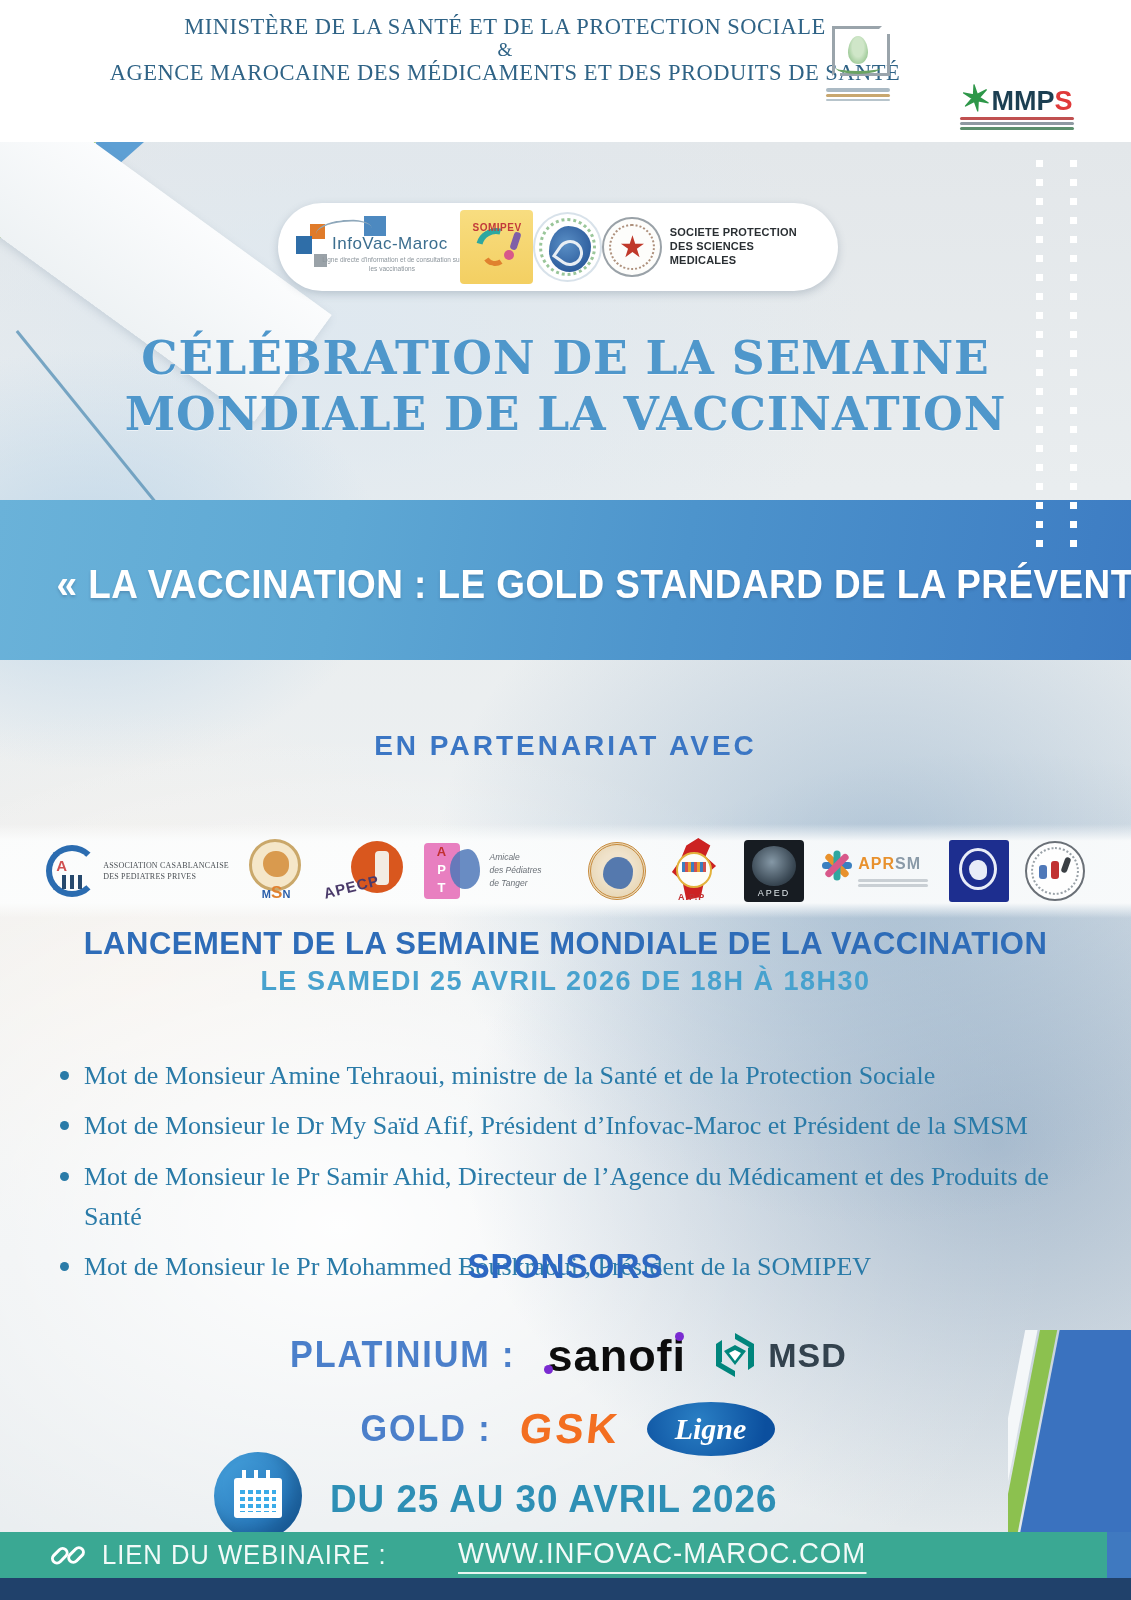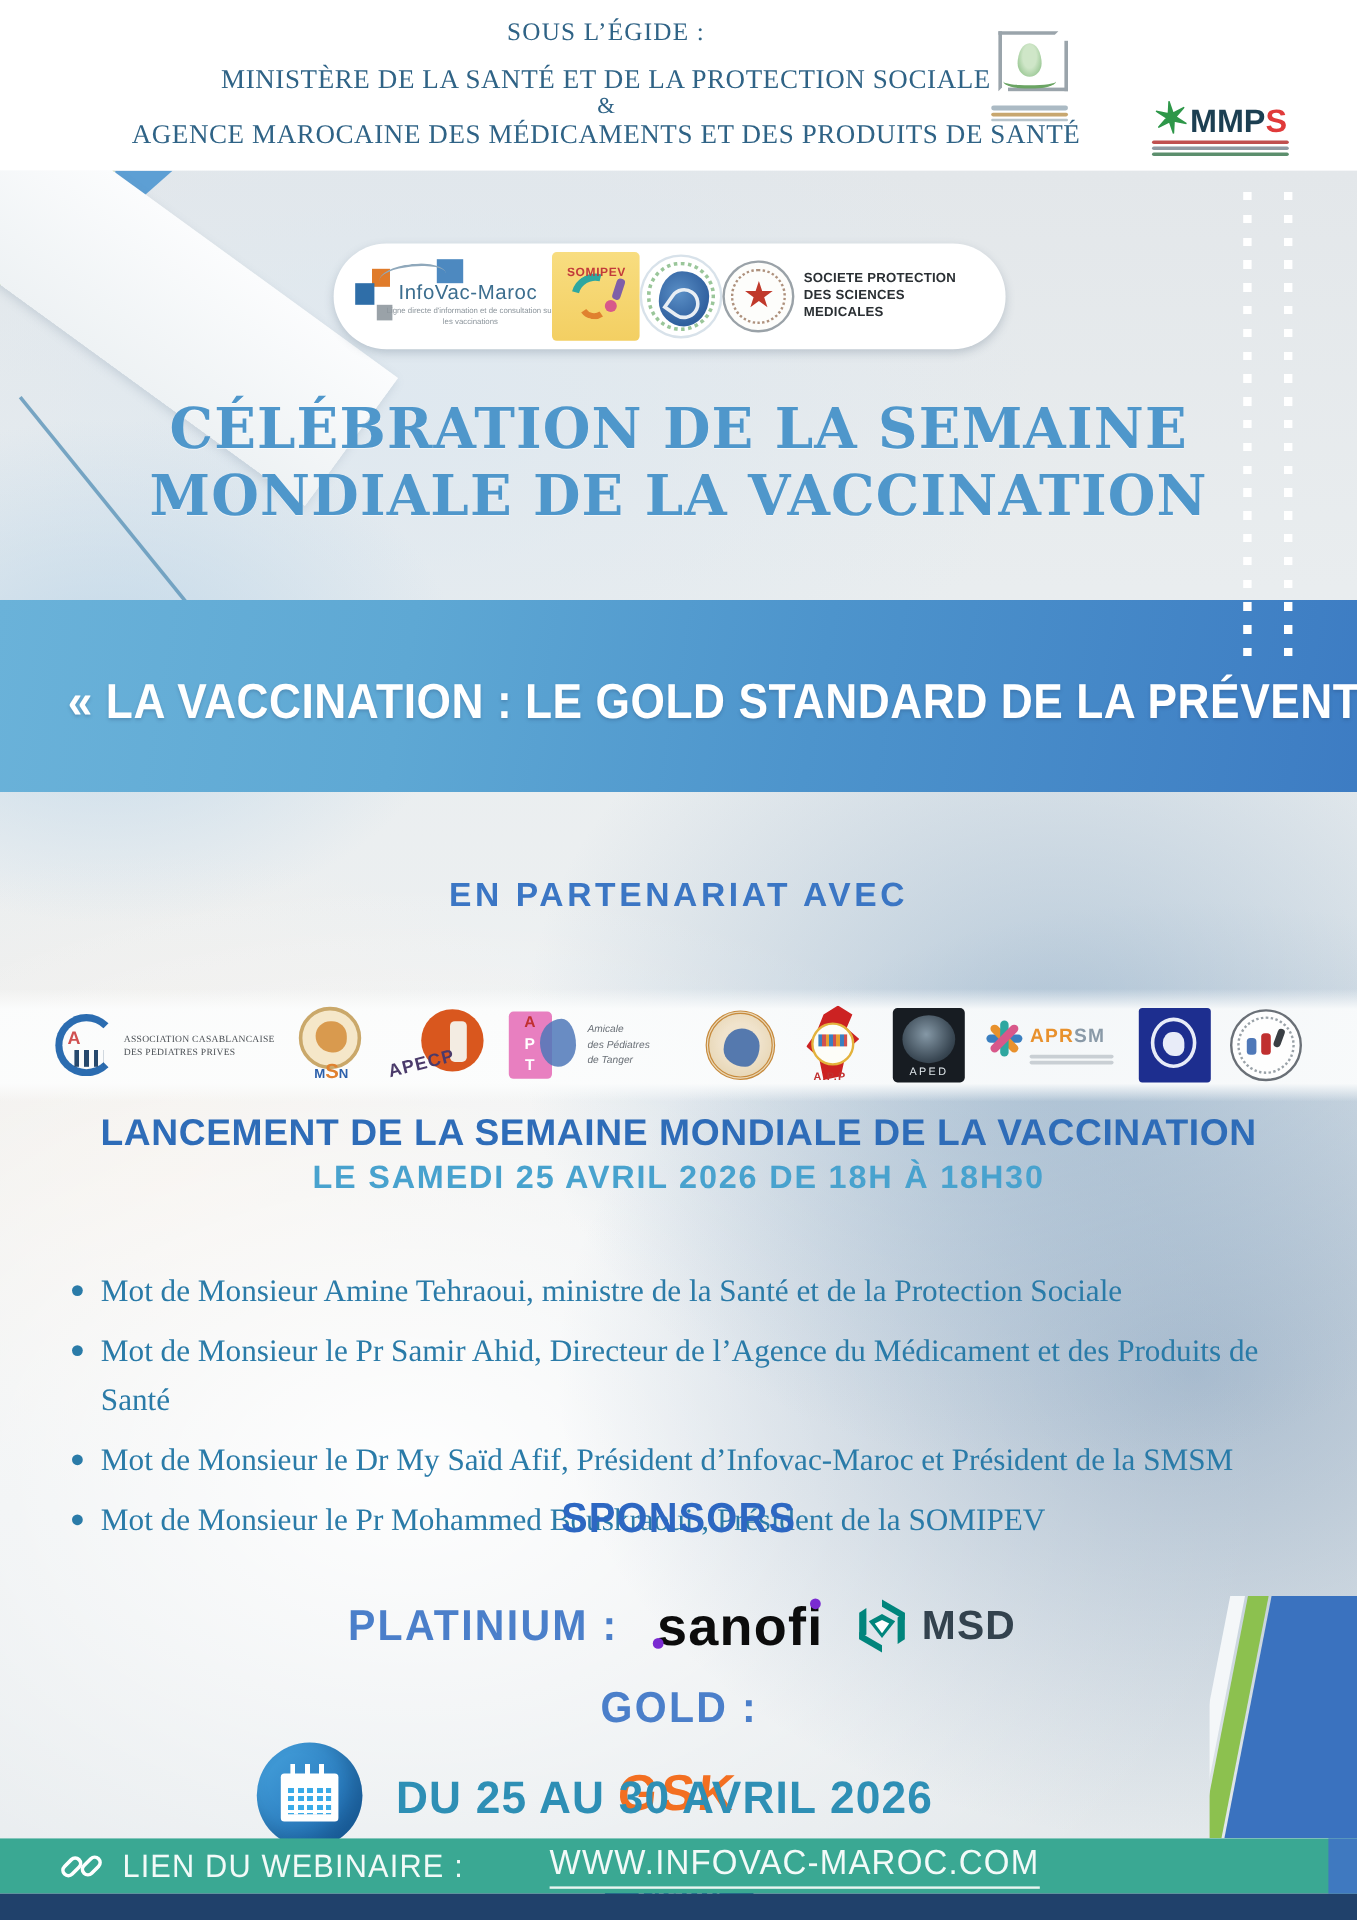--- a/index.html
+++ b/index.html
@@ -167,21 +167,21 @@
   .agenda { position:absolute; top:1056px; left:58px; width:1012px; z-index:3; }
   .agenda-item { position:relative; padding-left:26px; margin-bottom:10px;
     font-family:"Liberation Serif", serif; font-size:26px; color:#2a7ba8; line-height:1.55; }
   .agenda-item::before { content:""; position:absolute; left:2px; top:15px; width:9px; height:9px; border-radius:50%; background:#2a7ba8; }
 
   
   .sponsors-head { position:absolute; top:1246px; left:0; width:1131px; text-align:center; z-index:3;
     color:#2d67c2; font-weight:bold; font-size:35px; letter-spacing:1px; transform:scaleX(.95); }
   .sprow { position:absolute; left:0; width:1131px; display:flex; align-items:center; justify-content:center; gap:26px; z-index:3; }
   .sprow1 { top:1332px; }
-  .sprow2 { top:1402px;flex-direction:column; }
+  .sprow2 { top:1402px; }
   .sp-label { color:#4b7fca; font-weight:bold; font-size:36px; letter-spacing:2px; transform:scaleX(.95); }
   .sanofi { position:relative; color:#0c0c0c; font-weight:bold; font-size:45px; letter-spacing:1px; line-height:1; }
   .sanofi .pdot1 { position:absolute; left:-4px; bottom:4px; width:9px; height:9px; border-radius:50%; background:#7a2bd1; }
   .sanofi .pdot2 { position:absolute; right:2px; top:-1px; width:9px; height:9px; border-radius:50%; background:#7a2bd1; }
   .msd { display:flex; align-items:center; gap:10px; }
   .msd-mark { width:46px; height:46px; }
   .msd-txt { color:#33424e; font-weight:bold; font-size:34px; letter-spacing:1px; }
   .gsk { color:#f36f21; font-weight:bold; font-size:42px; letter-spacing:3px; transform:skewX(-6deg); }
   .pfizer { width:128px; height:54px; border-radius:50%; background:radial-gradient(circle at 40% 35%, #2a7fc4, #0b4f9e 80%);
     display:flex; align-items:center; justify-content:center; }
@@ -215,21 +215,20 @@
   .footer-url { color:#f2faf8; font-size:29px; letter-spacing:1px; margin-left:56px; border-bottom:2px solid #e8f5f1; padding-bottom:2px;
     transform:scaleX(.95); transform-origin:left; text-decoration:none; }
   .footer-edge { position:absolute; top:1532px; right:0; width:24px; height:46px; background:#3f79c0; z-index:7; }
   .bottombar { position:absolute; top:1578px; left:0; width:1131px; height:22px; background:#20416b; z-index:6; }
 </style>
 </head>
 <body>
 
 <div class="header">
   <div class="hdr-lines">
-    <div class="hdr-egide">SOUS L’ÉGIDE  :</div>
     <div class="hdr-min">MINISTÈRE DE LA SANTÉ ET DE LA PROTECTION SOCIALE</div>
     <div class="hdr-amp">&amp;</div>
     <div class="hdr-ag">AGENCE MAROCAINE DES MÉDICAMENTS ET DES PRODUITS DE SANTÉ</div>
   </div>
 
   <div class="minlogo">
     <div class="frame"></div>
     <div class="frame2"></div>
     <div class="leaf"></div>
     <div class="swoosh"></div>
@@ -377,22 +376,22 @@
       <div class="cc-f2"></div>
       <div class="cc-f3"></div>
   </div>
 </div>
 
 <div class="launch1">LANCEMENT DE LA SEMAINE MONDIALE DE LA VACCINATION</div>
 <div class="launch2">LE SAMEDI 25 AVRIL 2026 DE 18H À 18H30</div>
 
 <div class="agenda">
   <div class="agenda-item">Mot de Monsieur Amine Tehraoui, ministre de la Santé et de la Protection Sociale</div>
+  <div class="agenda-item">Mot de Monsieur le Dr My Saïd Afif, Président d’Infovac-Maroc et Président de la SMSM</div>
   <div class="agenda-item">Mot de Monsieur le Pr Samir Ahid, Directeur de l’Agence du Médicament et des Produits de Santé</div>
-  <div class="agenda-item">Mot de Monsieur le Dr My Saïd Afif, Président d’Infovac-Maroc et Président de la SMSM</div>
   <div class="agenda-item">Mot de Monsieur le Pr Mohammed Bouskraoui ,  Président de la SOMIPEV</div>
 </div>
 
 <div class="sponsors-head">SPONSORS</div>
 
 <div class="sprow sprow1">
   <span class="sp-label">PLATINIUM :</span>
   <span class="sanofi"><span>sanofi</span><span class="pdot1"></span><span class="pdot2"></span></span>
   <span class="msd">
     <svg class="msd-mark" viewBox="0 0 46 46">

